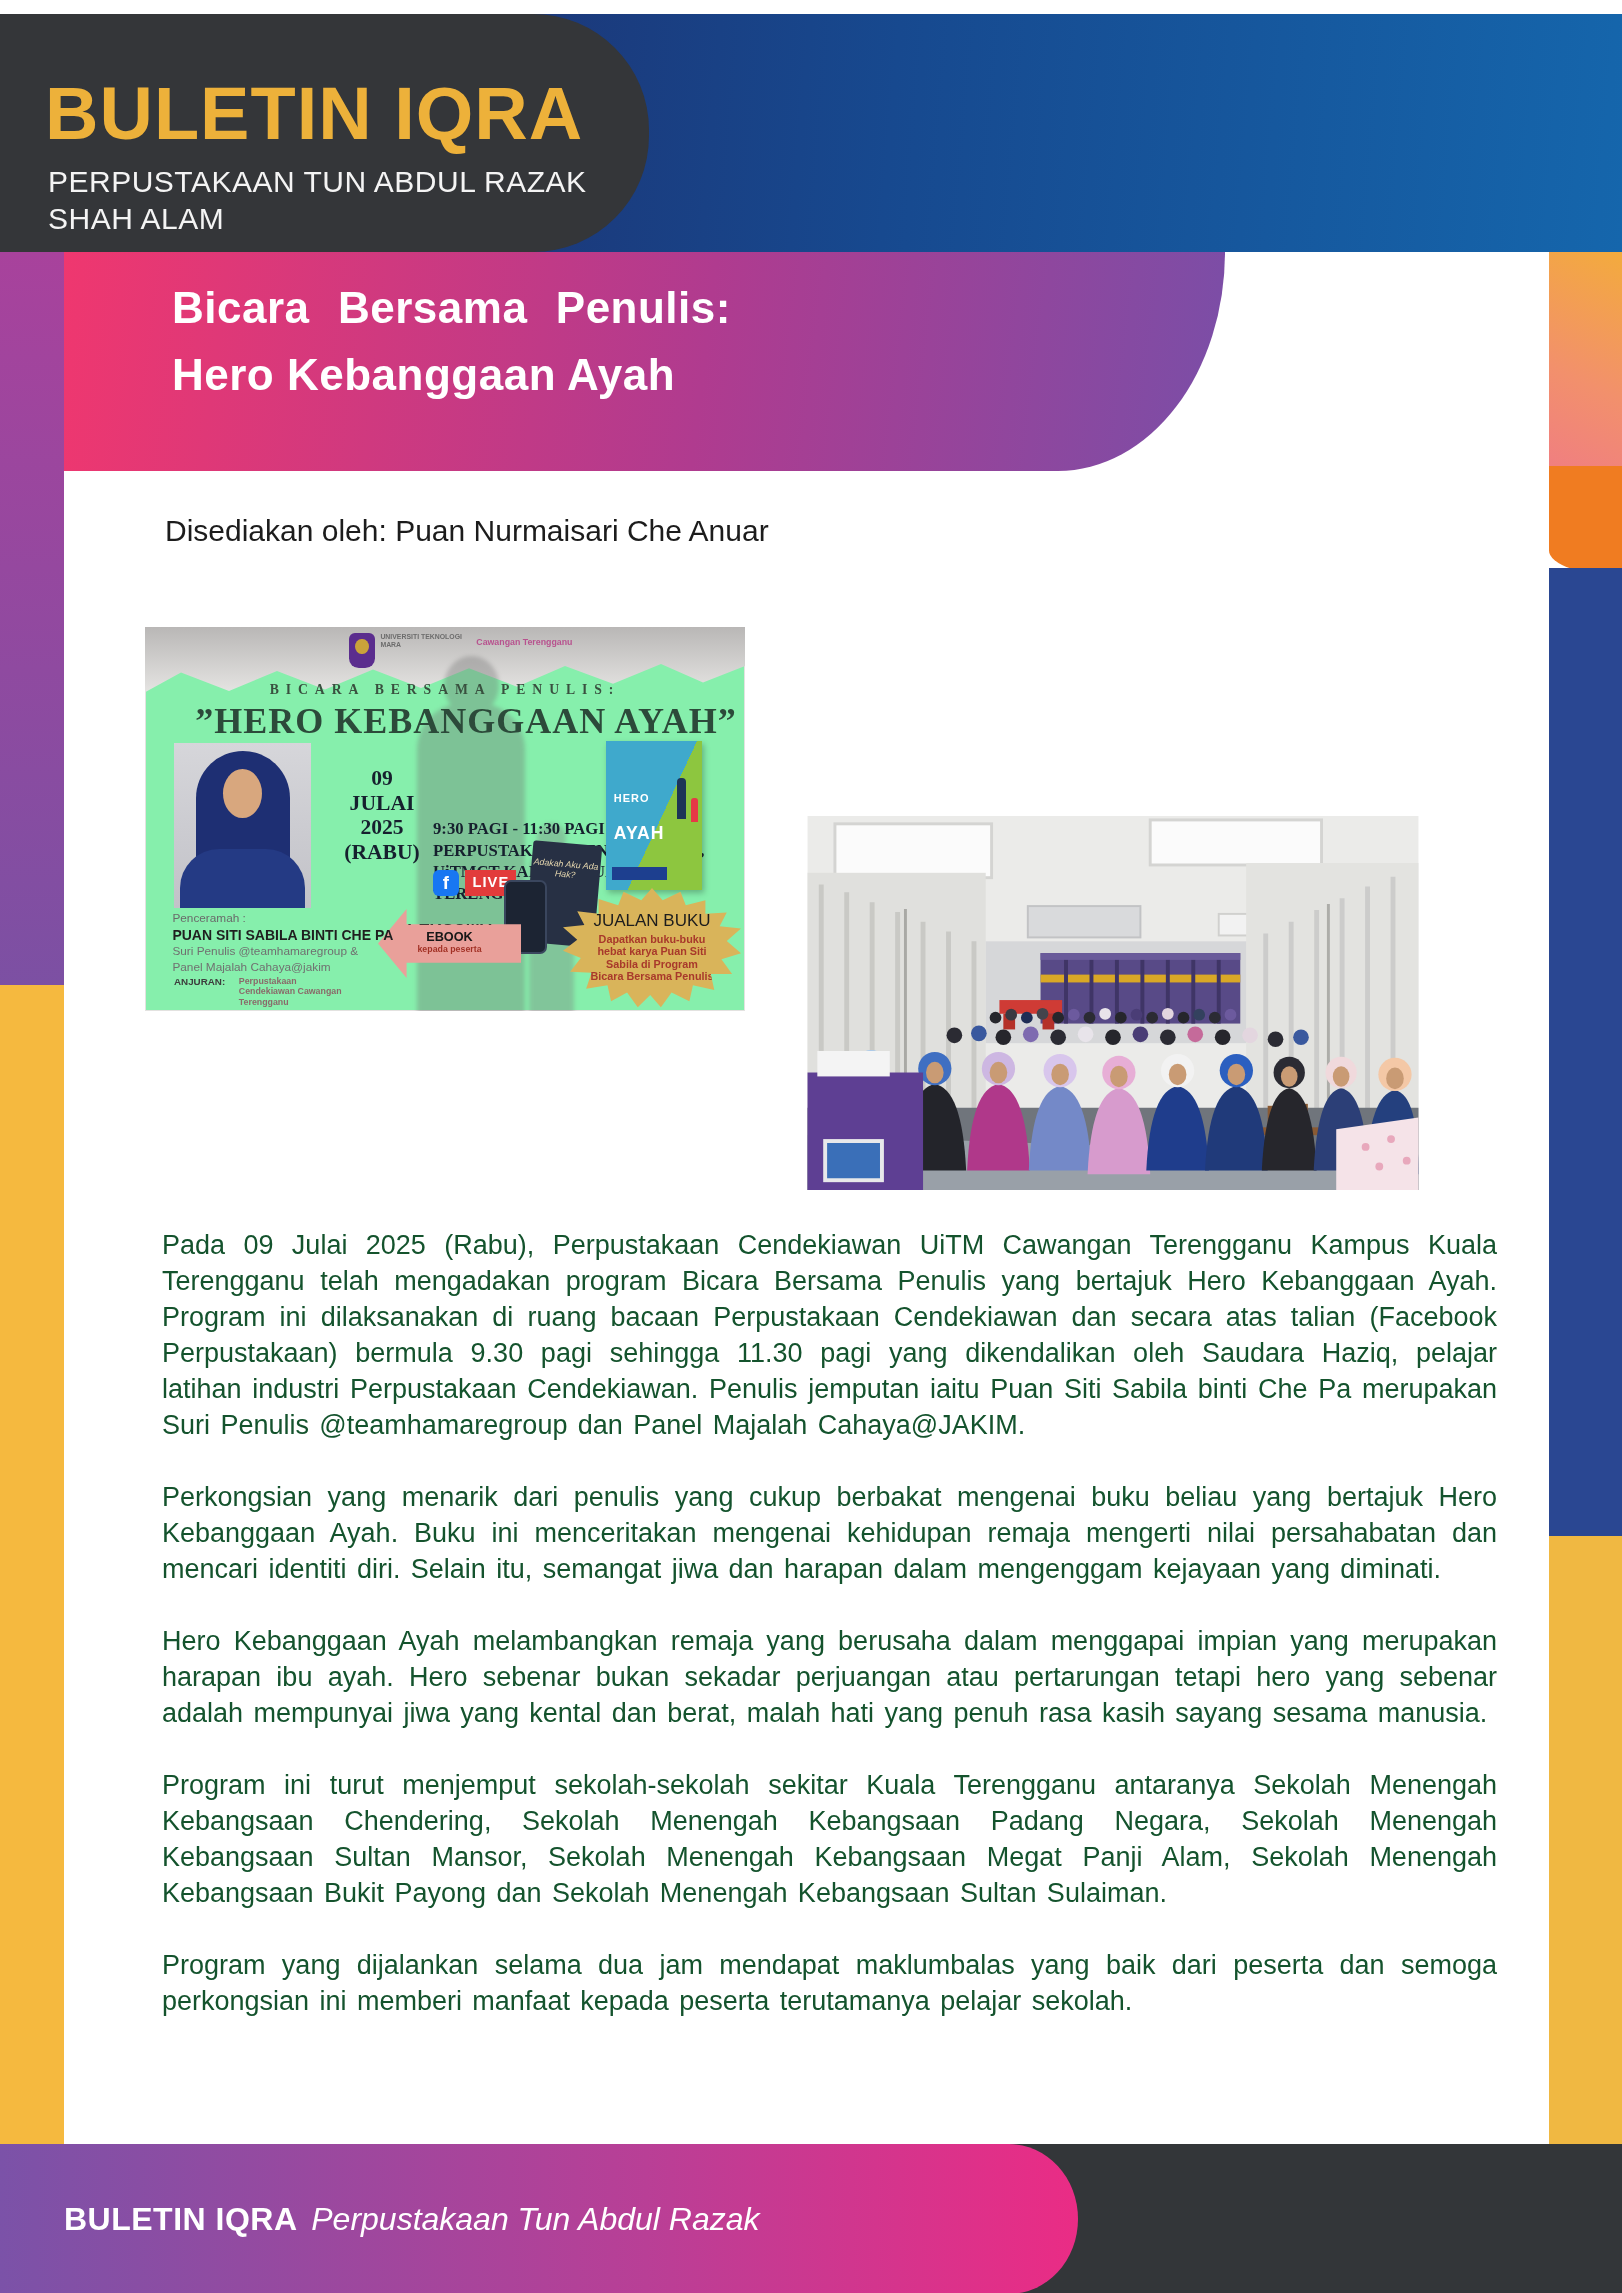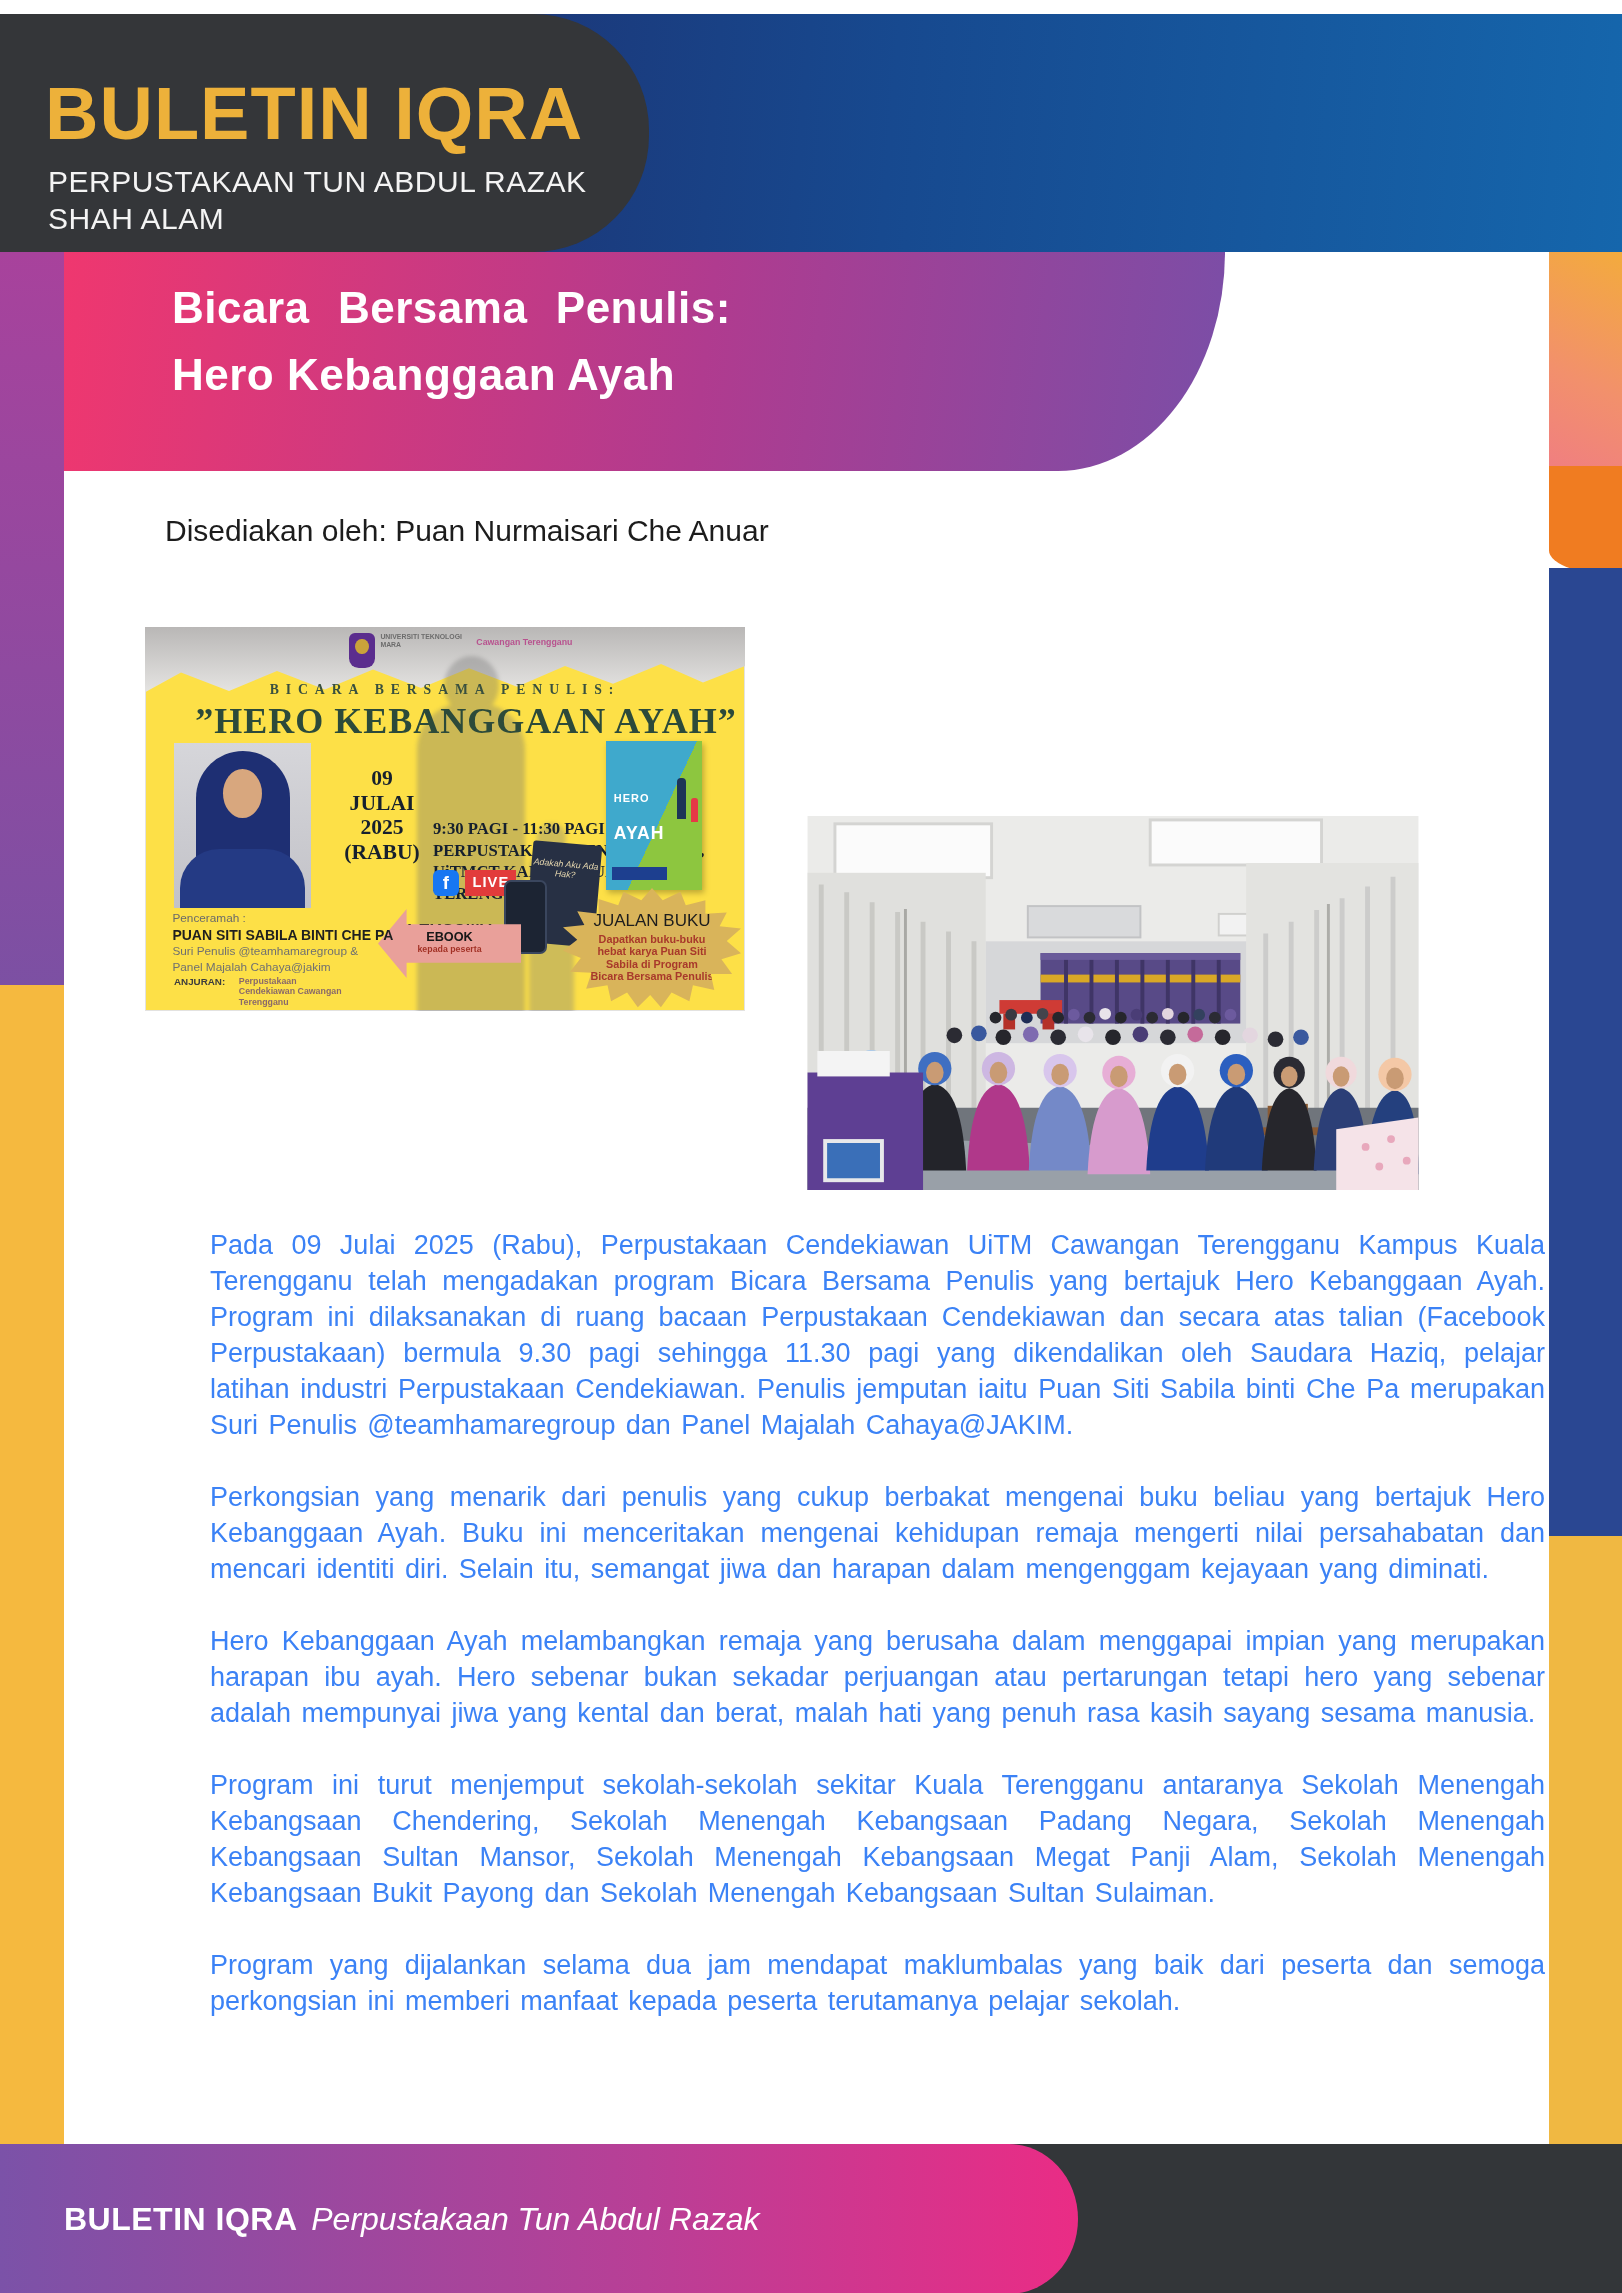--- a/index.html
+++ b/index.html
@@ -32,21 +32,21 @@
                       background:linear-gradient(205deg,#f3ab3d 0%,#f2906c 60%,#f07f80 100%);}
   .strip-right-orange{position:absolute;left:1549px;top:466px;width:74px;height:110px;background:#f07c21;
                       border-bottom-left-radius:100% 25.5px;}
   .strip-right-navy{position:absolute;left:1549px;top:568px;width:74px;height:968px;background:#2a4792;}
   .strip-right-gold{position:absolute;left:1549px;top:1536px;width:74px;height:608px;background:#f0b842;}
 
   
   .byline{position:absolute;left:165px;top:510px;font-size:30px;line-height:41px;color:#1c1c1c;}
 
   
-  .poster{position:absolute;left:145px;top:627px;width:600px;height:384px;background:#fde047;
+  .poster{position:absolute;left:145px;top:627px;width:600px;height:384px;background:#86efac;
           overflow:hidden;box-shadow:0 0 0 1px #e3e2e0 inset;}
   .torn-band{position:absolute;left:0;top:0;width:100%;height:71px;
              background:linear-gradient(#b9b7b6,#e9e8e6);
              clip-path:polygon(0 0,100% 0,100% 55%,93% 78%,86% 52%,78% 80%,70% 55%,62% 84%,54% 58%,46% 86%,38% 60%,30% 88%,22% 62%,14% 90%,6% 64%,0 92%);}
   .silhouette{position:absolute;left:245px;top:29px;width:186px;height:355px;opacity:.35;filter:blur(2px);}
   .sil-head{position:absolute;left:54px;top:0;width:55px;height:59px;border-radius:50%;background:#6f6f6f;}
   .sil-body{position:absolute;left:27.4px;top:47px;width:108px;height:337px;border-radius:47px 47px 0 0;background:#6f6f6f;}
   .sil-child-head{position:absolute;left:147px;top:167px;width:29px;height:31px;border-radius:50%;background:#7a7a7a;}
   .sil-child-body{position:absolute;left:139px;top:192px;width:45px;height:192px;border-radius:19.6px 19.6px 0 0;background:#7a7a7a;}
   .poster-logo{position:absolute;left:204px;top:5.9px;display:flex;gap:5.9px;align-items:flex-start;}
@@ -106,21 +106,21 @@
   .speaker-block .name{font-size:14px;font-weight:800;color:#1f1f1f;margin-top:2px;}
   .speaker-block .d{font-size:11.8px;color:#707070;margin-top:2px;line-height:13.7px;}
   .anjuran{position:absolute;left:29px;top:349px;display:flex;gap:13.7px;}
   .anjuran .lbl{font-size:9.8px;font-weight:800;color:#3d3d3d;}
   .anjuran .txt{font-size:8.8px;line-height:10.3px;color:#8a6a6a;font-weight:700;width:108px;}
 
   
   .photo{position:absolute;left:807px;top:816px;width:612px;height:374px;overflow:hidden;}
 
   
-  .article{position:absolute;left:162px;top:1227px;width:1335px;color:#3b82f6;margin-left:48px;}
+  .article{position:absolute;left:162px;top:1227px;width:1335px;color:#14532d;}
   .article p{margin:0 0 36px 0;font-size:27px;line-height:36px;text-align:justify;word-spacing:2.9px;}
 
   
   .footer{position:absolute;left:0;top:2144px;width:1622px;height:150px;background:#333639;}
   .footer-pill{position:absolute;left:0;top:0;width:1078px;height:150px;
                background:linear-gradient(90deg,#7b52a8 0%,#b93f96 60%,#ea2c85 100%);
                border-radius:0 69px 69px 0 / 0 75px 75px 0;}
   .footer-text{position:absolute;left:64px;top:0;height:150px;display:flex;align-items:center;
                color:#ffffff;font-size:32px;}
   .footer-text .bold{font-weight:800;letter-spacing:0.5px;}

